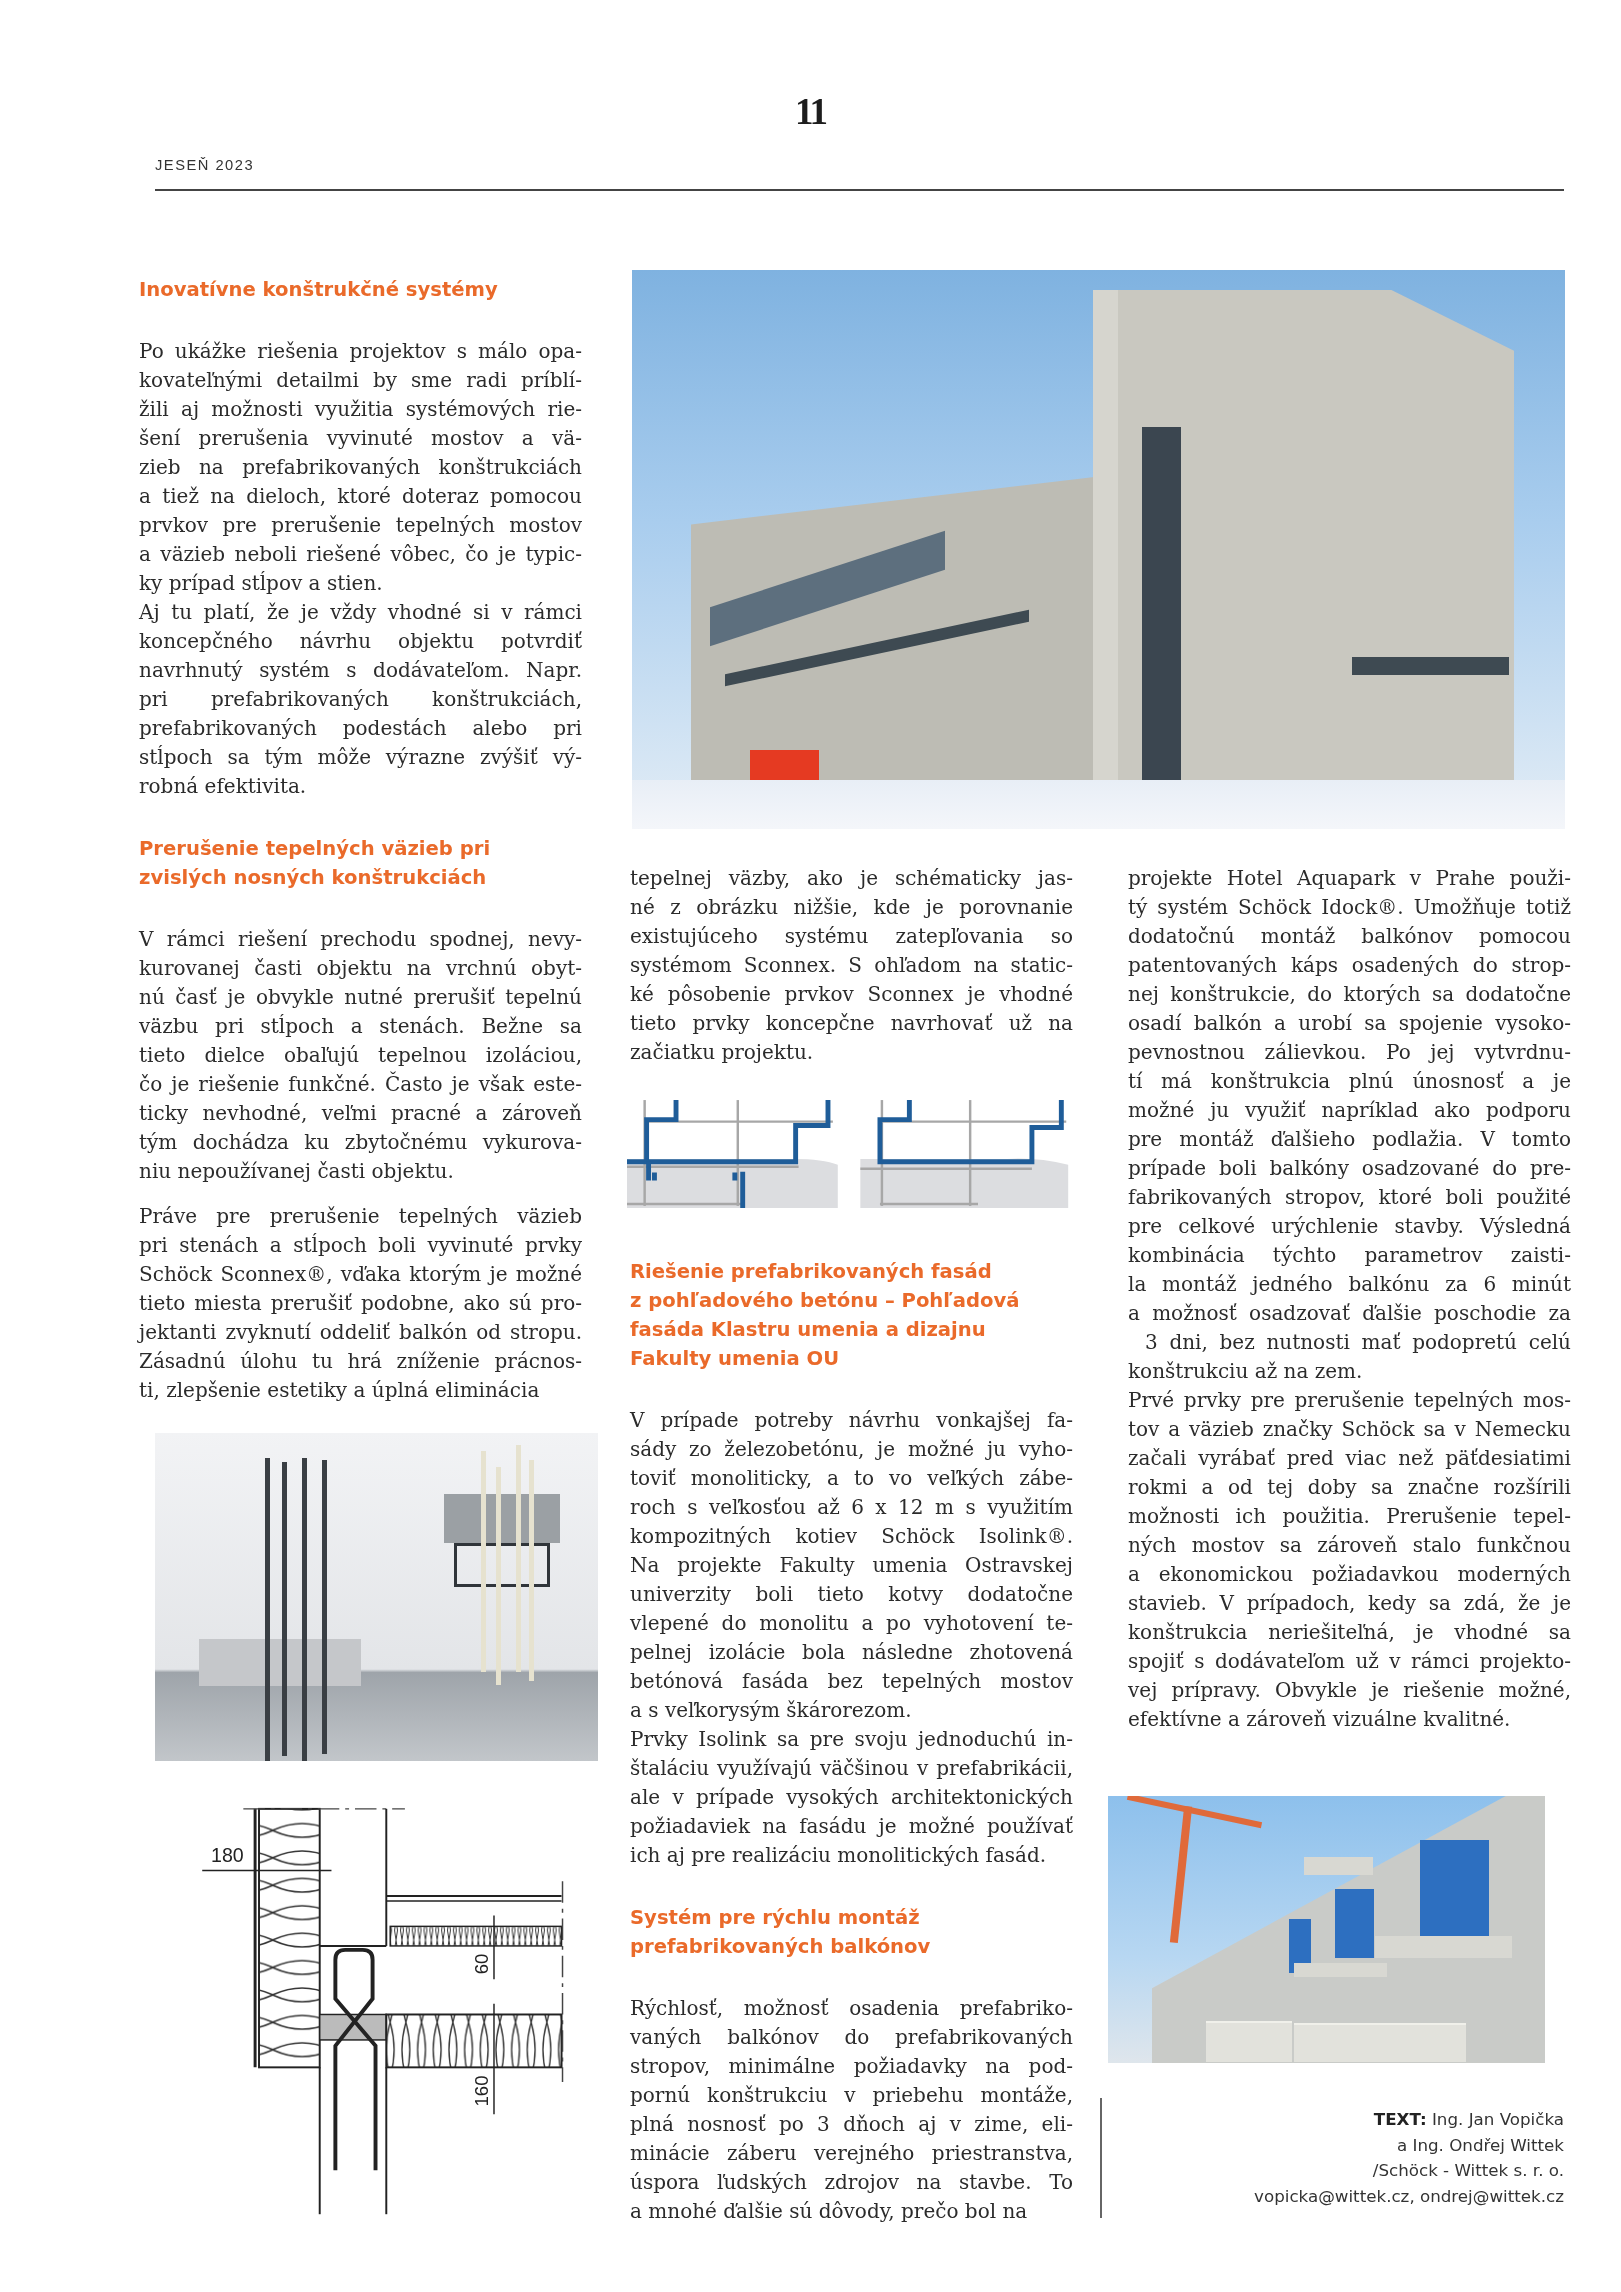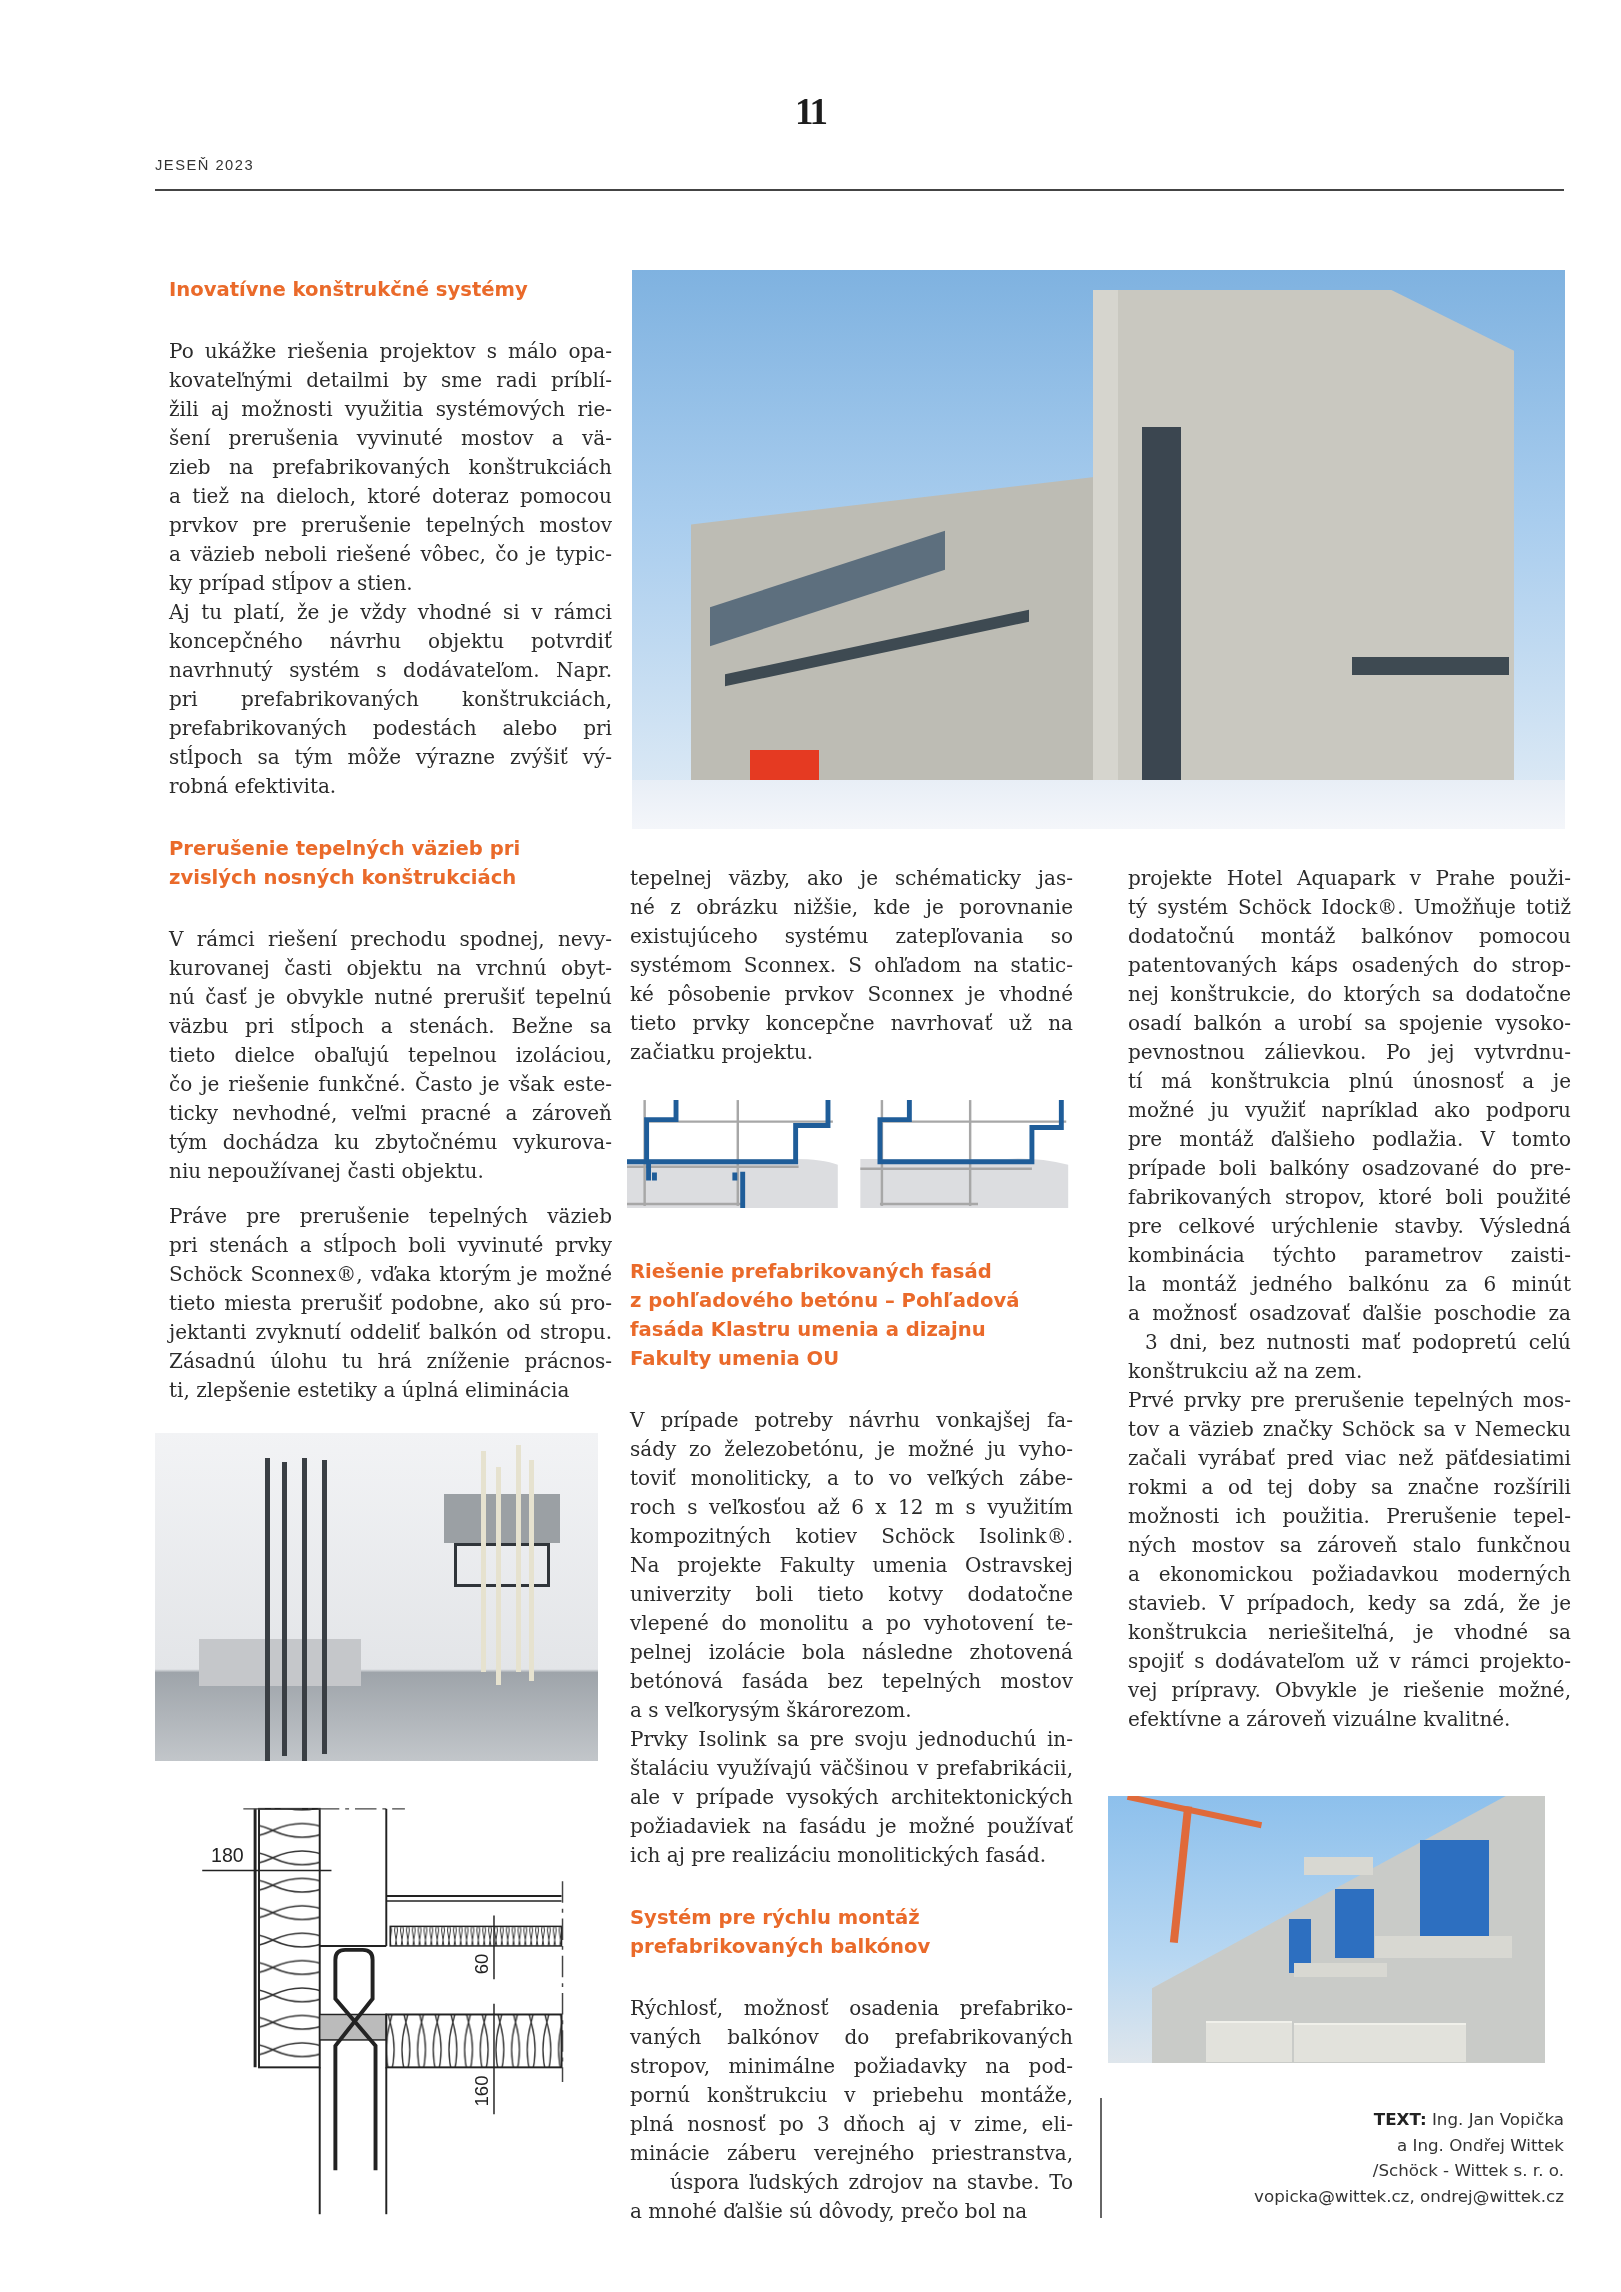--- a/index.html
+++ b/index.html
@@ -73,21 +73,21 @@
   <div class="facade-front"></div>
   <div class="corner"></div>
   <div class="band1"></div>
   <div class="band2"></div>
   <div class="glass-tall"></div>
   <div class="band3"></div>
   <div class="lift"></div>
   <div class="snow"></div>
 </div>
 
-<div class="col" style="left:169px; top:275px; width:443px;">
+<div class="col" style="left:139px; top:275px; width:443px;">
   <div class="heading">Inovatívne konštrukčné systémy</div>
   <div class="gap"></div>
   <div class="body">
       <div style="text-align: justify; text-align-last: justify; white-space: nowrap;">Po ukážke riešenia projektov s málo opa-</div>
       <div style="text-align: justify; text-align-last: justify; white-space: nowrap;">kovateľnými detailmi by sme radi príblí-</div>
       <div style="text-align: justify; text-align-last: justify; white-space: nowrap;">žili aj možnosti využitia systémových rie-</div>
       <div style="text-align: justify; text-align-last: justify; white-space: nowrap;">šení prerušenia vyvinuté mostov a vä-</div>
       <div style="text-align: justify; text-align-last: justify; white-space: nowrap;">zieb na prefabrikovaných konštrukciách</div>
       <div style="text-align: justify; text-align-last: justify; white-space: nowrap;">a tiež na dieloch, ktoré doteraz pomocou</div>
       <div style="text-align: justify; text-align-last: justify; white-space: nowrap;">prvkov pre prerušenie tepelných mostov</div>
@@ -257,21 +257,21 @@
       <div style="text-align: left; white-space: nowrap;">prefabrikovaných balkónov</div>
     </div>
   <div class="gap"></div>
   <div class="body">
       <div style="text-align: justify; text-align-last: justify; white-space: nowrap;">Rýchlosť, možnosť osadenia prefabriko-</div>
       <div style="text-align: justify; text-align-last: justify; white-space: nowrap;">vaných balkónov do prefabrikovaných</div>
       <div style="text-align: justify; text-align-last: justify; white-space: nowrap;">stropov, minimálne požiadavky na pod-</div>
       <div style="text-align: justify; text-align-last: justify; white-space: nowrap;">pornú konštrukciu v priebehu montáže,</div>
       <div style="text-align: justify; text-align-last: justify; white-space: nowrap;">plná nosnosť po 3 dňoch aj v zime, eli-</div>
       <div style="text-align: justify; text-align-last: justify; white-space: nowrap;">minácie záberu verejného priestranstva,</div>
-      <div style="text-align: justify; text-align-last: justify; white-space: nowrap; margin-left: 40px;">úspora ľudských zdrojov na stavbe. To</div>
+      <div style="text-align: justify; text-align-last: justify; white-space: nowrap;">úspora ľudských zdrojov na stavbe. To</div>
       <div style="text-align: left; white-space: nowrap;">a mnohé ďalšie  sú dôvody, prečo bol na</div>
     </div>
 </div>
 
 <div class="col" style="left:1128px; top:864px; width:443px;">
   <div class="body">
       <div style="text-align: justify; text-align-last: justify; white-space: nowrap;">projekte Hotel Aquapark v Prahe použi-</div>
       <div style="text-align: justify; text-align-last: justify; white-space: nowrap;">tý systém Schöck Idock®. Umožňuje totiž</div>
       <div style="text-align: justify; text-align-last: justify; white-space: nowrap;">dodatočnú montáž balkónov pomocou</div>
       <div style="text-align: justify; text-align-last: justify; white-space: nowrap;">patentovaných káps osadených do strop-</div>

